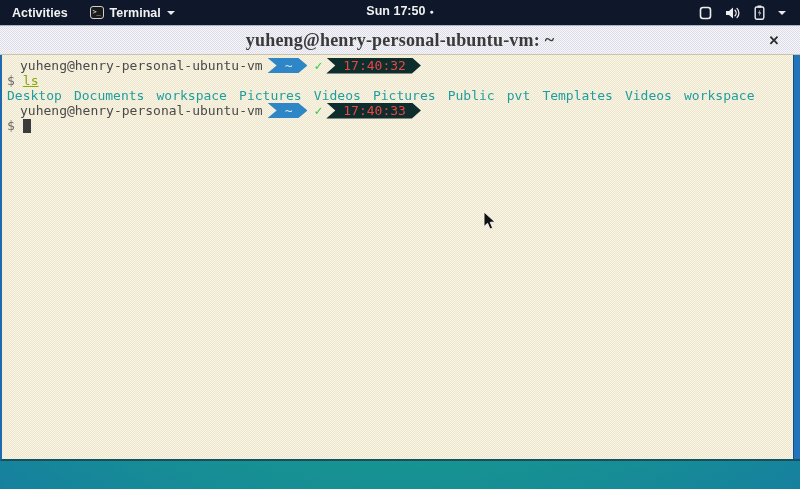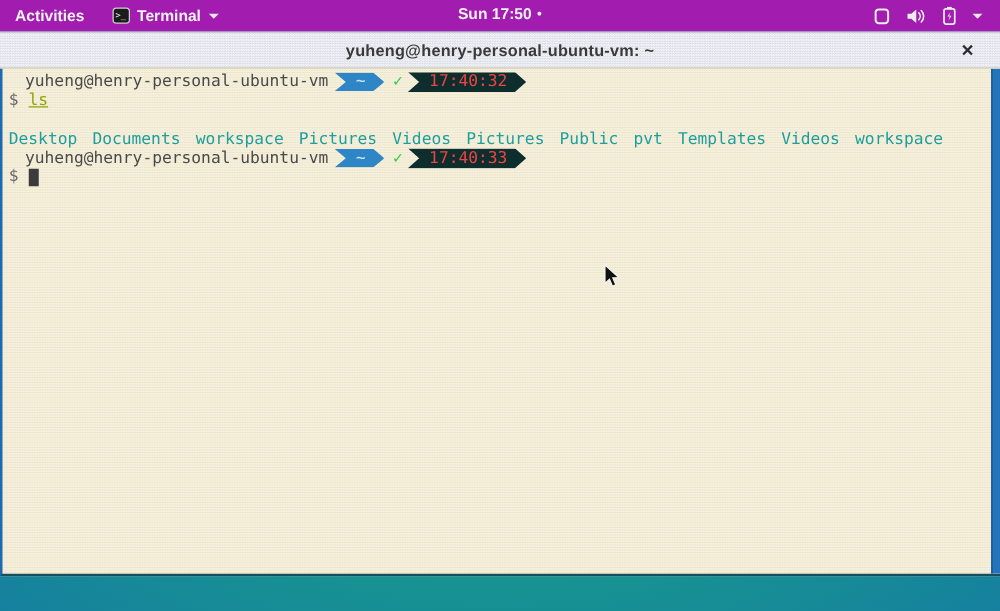--- a/index.html
+++ b/index.html
@@ -1,21 +1,21 @@
 <!DOCTYPE html>
 <html><head>
 <meta charset="utf-8">
 <style>
   * { margin:0; padding:0; box-sizing:border-box; }
   html,body { width:800px; height:489px; overflow:hidden; }
   body { font-family:"Liberation Sans", sans-serif; position:relative;
          background: radial-gradient(ellipse 120% 180% at 50% 8%, #1fae8c 0%, #17968f 45%, #1570ab 82%, #0e549b 100%); }
 
   
-  .topbar { position:absolute; top:0; left:0; width:800px; height:25px; background:#a21caf;
+  .topbar { position:absolute; top:0; left:0; width:800px; height:25px; background:#0f172a;
             display:flex; align-items:center; color:#f2f2f2; font-size:12.5px; font-weight:700; z-index:30; }
   .tb-activities { padding:0 12px; height:100%; display:flex; align-items:center; cursor:pointer; }
   .tb-app { display:flex; align-items:center; gap:6px; padding:0 10px; height:100%; }
   .term-glyph { width:14px; height:13px; border:1px solid #cfcfcf; border-radius:3px; background:#1b1b1b;
                 color:#e8e8e8; font-family:"DejaVu Sans Mono", monospace; font-size:7px; font-weight:400;
                 display:flex; align-items:center; justify-content:center; line-height:1; }
   .caret-down { width:0; height:0; border-left:4px solid transparent; border-right:4px solid transparent;
                 border-top:4.5px solid #e8e8e8; display:inline-block; }
   .tb-clock { position:absolute; left:0; right:0; top:0; height:22px; display:flex; align-items:center;
               justify-content:center; gap:4px; pointer-events:none; }
@@ -23,21 +23,21 @@
   .tb-right { margin-left:auto; display:flex; align-items:center; gap:13px; padding-right:14px; height:100%; }
   .tb-right svg { display:block; }
 
   
   .window { position:absolute; top:25px; left:0; width:800px; height:390px; z-index:10;
             box-shadow:0 2px 4px rgba(0,20,30,.45); }
   .titlebar { height:30px; background:#e7e7ee;
               background-image:repeating-conic-gradient(#f7f7fb 0% 25%, #dddde8 0% 50%);
               background-size:2px 2px; position:relative; display:flex; align-items:center; justify-content:center;
               border-top:1px solid #9fb6c8; border-bottom:1px solid #c9c3a8; }
-  .title-text { font-size:13px; font-weight:700; color:#3a3a3a; letter-spacing:.2px; }
+  .title-text { font-size:18px; font-weight:700; color:#3a3a3a; letter-spacing:.2px;font-family:Liberation Serif, serif; }
   .close-btn { position:absolute; right:17px; top:50%; transform:translateY(-50%); width:18px; height:18px;
                display:flex; align-items:center; justify-content:center; color:#2b2b2b; font-size:13px;
                font-weight:700; cursor:pointer; }
 
   .term-screen { position:relative; height:406px; background:#f3eeda;
                  background-image:repeating-conic-gradient(#f8f4e7 0% 25%, #eee7cb 0% 50%);
                  background-size:2px 2px;
                  border-left:2px solid #1d6ab0; border-bottom:2px solid #14505e;
                  font-family:"DejaVu Sans Mono", monospace; font-size:13px; color:#4a4a4a;
                  padding:3px 12px 0 2px; overflow:hidden; }
@@ -46,21 +46,21 @@
 
   .tline { display:flex; align-items:center; height:15px; white-space:pre; }
   .user-host { color:#4a4a4a; padding-left:16px; }
   .pl-seg { clip-path:polygon(0 0, calc(100% - 9px) 0, 100% 50%, calc(100% - 9px) 100%, 0 100%, 9px 50%);
             height:15px; line-height:15px; display:inline-block; }
   .seg-dir { background:#2f86c6; color:#cde8fa; padding:0 15px 0 17px; margin-left:5px; }
   .seg-check { color:#2ecc40; margin:0 4px 0 7px; font-weight:700; }
   .seg-time { background:#0e2d2d; color:#ef4444; padding:0 15px 16px 17px; }
   .dollar { color:#6a6a6a; padding-left:3px; }
   .cmd { color:#8aa80a; margin-left:8px;text-decoration:underline; }
-  .dirs { color:#1f9e9e; padding-left:3px;margin-top:16px; }
+  .dirs { color:#1f9e9e; padding-left:3px; }
   .dirs span { margin-right:1.55ch; }
   .block-cursor { display:inline-block; width:8px; height:14px; background:#3b3b3b; margin-left:8px; }
 
   
   .mouse-cursor { position:absolute; left:483px; top:211px; z-index:50; pointer-events:none; }
 </style>
 </head>
 <body>
 
 <div class="topbar">

